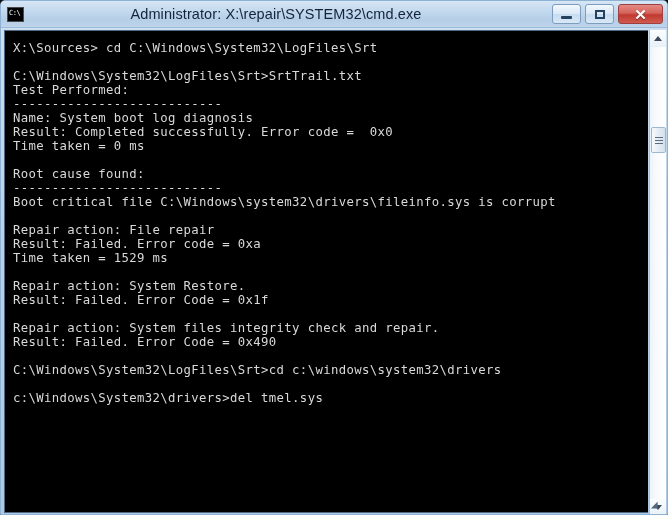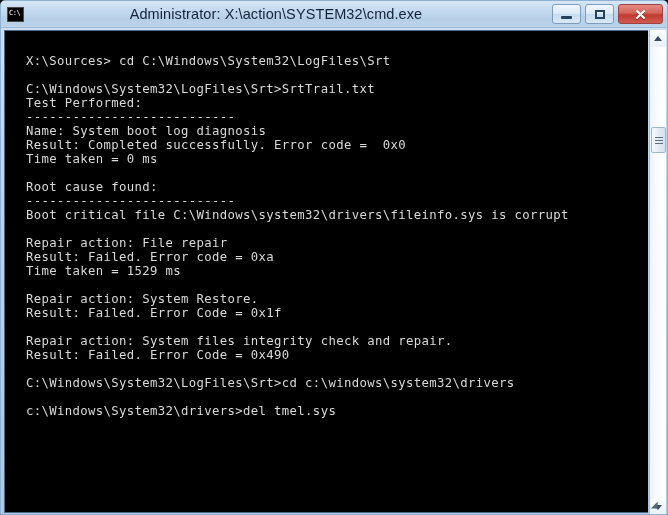--- a/index.html
+++ b/index.html
@@ -128,21 +128,21 @@
     background: #000000;
     border: 1px solid #4f6a86;
     border-right: none;
     box-sizing: border-box;
     overflow: hidden;
   }
   #console-text {
     position: absolute;
     left: 4px;
     top: 6px;
-    margin: 17px;
+    margin: 4px;
     padding: 0;
     color: #d9d9d9;
     font-family: "DejaVu Sans Mono", "Liberation Mono", monospace;
     font-size: 12.3px;
     line-height: 14px;
     white-space: pre;
     letter-spacing: 0.35px;
   }
 
   
@@ -215,21 +215,21 @@
 </style>
 </head>
 <body>
 
 <div id="cmd-window">
 
   <div id="title-bar">
     <div id="title-icon">
       <span class="cmdtext">C:\</span>
     </div>
-    <div id="title-text">Administrator: X:\action\SYSTEM32\cmd.exe</div>
+    <div id="title-text">Administrator: X:\repair\SYSTEM32\cmd.exe</div>
     <div id="window-controls">
       <div class="win-btn">
         <div class="glyph-min"></div>
       </div>
       <div class="win-btn">
         <div class="glyph-max"></div>
       </div>
       <div class="win-btn close">
         <span class="glyph-close">✕</span>
       </div>

